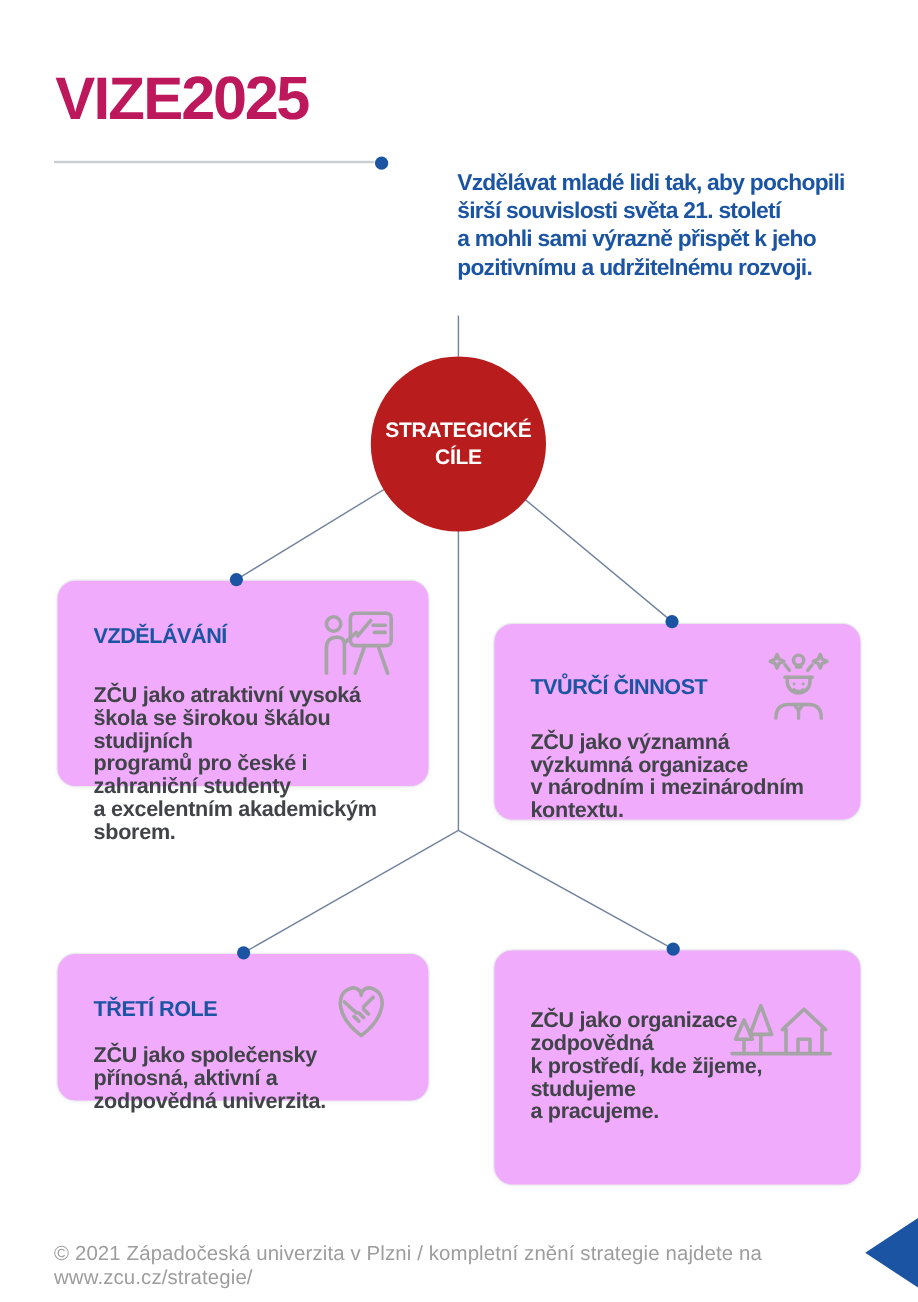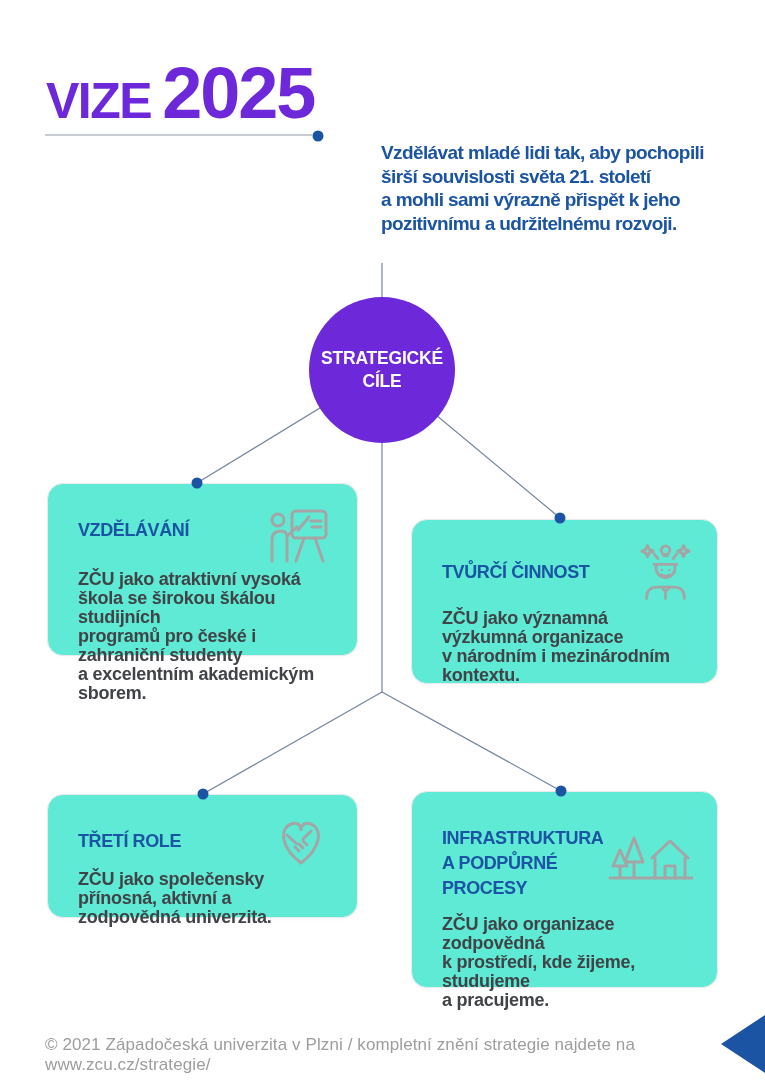--- a/index.html
+++ b/index.html
@@ -2,44 +2,44 @@
 <html><head>
 <meta charset="utf-8">
 <style>
   html,body { margin:0; padding:0; background:#fff; }
   .page {
     position:relative; width:765px; height:1085px; background:#ffffff;
     overflow:hidden; font-family:"Liberation Sans", sans-serif;
   }
 
   
-  .title { position:absolute; left:46px; top:52px; display:flex; align-items:baseline; gap:11px;
-           color:#6d28d9; }
+  .title { position:absolute; left:46px; top:52px; display:flex; align-items:baseline; 
+           color:#be185d; }
   .title .word { font-size:50px; font-weight:bold; letter-spacing:-1.5px; }
-  .title .year { font-size:72px; font-weight:bold; letter-spacing:-2px;text-align:right; }
+  .title .year { font-size:51px; font-weight:bold; letter-spacing:-2px;text-align:right; }
   .title-rule { position:absolute; left:45px; top:134px; width:267px; height:2px; background:#c8cdd3; }
   .vision { position:absolute; left:364px; top:124px; width:396px; margin:17px;
             font-size:19px; font-weight:bold; color:#1a54a2;
             line-height:23.5px; letter-spacing:-0.6px; white-space:pre-line; }
 
   
   svg.lines { position:absolute; left:0; top:0; z-index:0; pointer-events:none; }
   svg.lines line { stroke:#73849e; stroke-width:1.2; }
   svg.dots  { position:absolute; left:0; top:0; z-index:3; pointer-events:none; }
   svg.dots circle { fill:#1a54a2; }
 
   
   .hub { position:absolute; left:309px; top:297px; width:146px; height:146px;
-         border-radius:50%; background:#6d28d9; z-index:1;
+         border-radius:50%; background:#b91c1c; z-index:1;
          display:flex; align-items:center; justify-content:center; }
   .hub-label { color:#ffffff; font-weight:bold; font-size:17.5px; line-height:1.3;
                text-align:center; white-space:pre-line; letter-spacing:-0.2px; }
 
   
-  .goal-card { position:absolute; background:#5eead4; border:1.5px solid #e8eaec;
+  .goal-card { position:absolute; background:#f0abfc; border:1.5px solid #e8eaec;
                border-radius:16px; box-sizing:border-box; z-index:1;
                padding:34px 24px 0 30px; box-shadow:0 1px 4px rgba(0,0,0,0.03); }
   .g1 { left:47px;  top:483px; width:311px; height:173px; }
   .g2 { left:411px; top:519px; width:307px; height:165px; }
   .g3 { left:47px;  top:794px; width:311px; height:124px; }
   .g4 { left:411px; top:791px; width:307px; height:197px; }
 
   .goal-title { margin:0; color:#1a54a2; font-size:18px; font-weight:bold;
                 letter-spacing:-0.4px; line-height:1.38; white-space:pre-line; }
   .goal-desc  { margin:0; color:#404347; font-size:18px; font-weight:bold;
@@ -152,23 +152,20 @@
         <circle class="fill-dot" cx="32" cy="30" r="1.3"></circle>
         <path d="M24 35 q4 3 8 0"></path>
         <path d="M8 60 q0 -12 11 -12 h18 q11 0 11 12"></path>
         <path d="M24 48 l4 5 4 -5"></path>
         <path d="M28 53 v7"></path>
       </svg>
     </span>
   </div>
 
   <div class="goal-card g4">
-    <h2 class="goal-title">INFRASTRUKTURA
-A PODPŮRNÉ
-PROCESY</h2>
     <p class="goal-desc">ZČU jako organizace zodpovědná
 k prostředí, kde žijeme, studujeme
 a pracujeme.</p>
     <span class="goal-icon">
       <svg viewBox="0 0 86 52">
         <path d="M2 50 H84"></path>
         <path d="M44 30 L62 13 L80 30"></path>
         <path d="M47 30 V50"></path>
         <path d="M77 30 V50"></path>
         <path d="M57 50 V38 h10 v12"></path>

